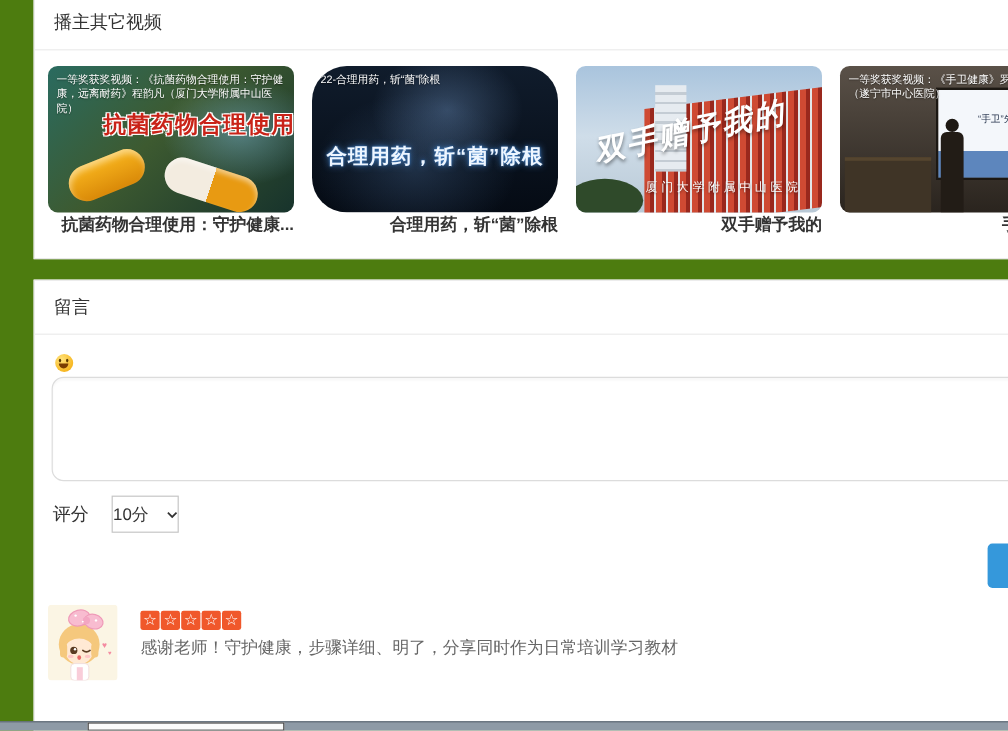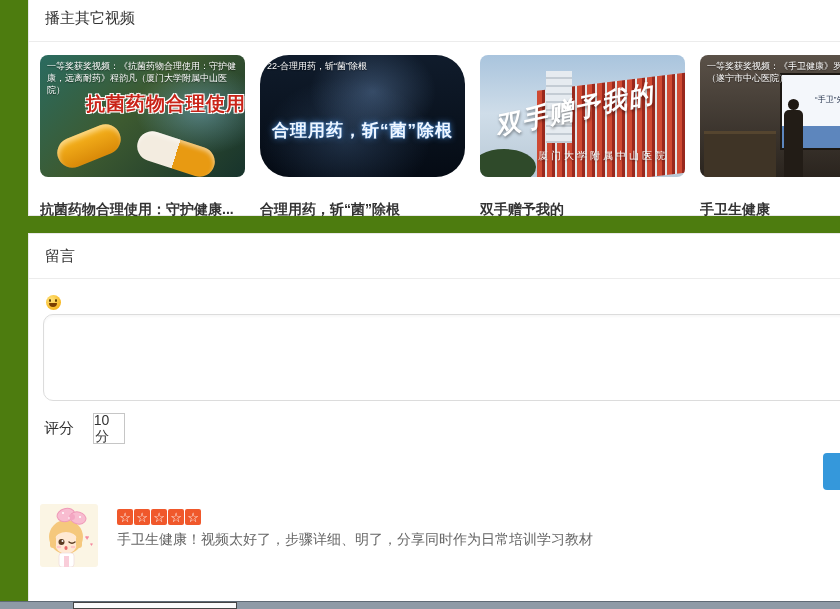--- a/index.html
+++ b/index.html
@@ -14,21 +14,21 @@
                  border-bottom:1px solid #ececec; }
   .card-videos .card-header { height:47px; }
   .card-comments .card-header { height:45px; }
 
   
   .videos-row { position:absolute; top:60px; left:11px; display:flex; gap:15px; }
   .video-item { width:205px; }
   .thumb { position:relative; width:205px; height:122px; border-radius:8px; overflow:hidden; cursor:pointer; }
   .overlay-top { position:absolute; top:5px; left:7px; right:6px; font-size:9px; line-height:1.35;
                  color:#fff; text-shadow:0 1px 1px rgba(0,0,0,.5); }
-  .video-title { margin-top:24px; font-size:14px; font-weight:700; color:#333; text-align:left;
+  .video-title { margin-top:2px; font-size:14px; font-weight:700; color:#333; text-align:right;
                  white-space:nowrap; overflow:hidden; }
 
   .thumb-1 { background:linear-gradient(135deg,#2a6b60 0%,#3d5a30 45%,#17332c 100%);padding-left:46px; }
   .t1-pill-a { position:absolute; left:16px; bottom:16px; width:66px; height:30px; border-radius:16px;
                background:linear-gradient(#f9b61e,#d98908); transform:rotate(-22deg);
                box-shadow:inset 0 4px 5px rgba(255,255,255,.45); }
   .t1-pill-b { position:absolute; left:96px; bottom:8px; width:80px; height:30px; border-radius:16px;
                background:linear-gradient(90deg,#f3ece0 50%,#e89a12 50%); transform:rotate(18deg);
                box-shadow:inset 0 3px 4px rgba(255,255,255,.5); }
   .t1-blue { position:absolute; right:-20px; top:10px; width:130px; height:90px; border-radius:50%;
@@ -74,21 +74,21 @@
            background:radial-gradient(circle at 35% 30%,#ffe27a,#f7b823 70%,#e89b12); }
   .emoji::before { content:""; position:absolute; left:3px; top:4px; width:2px; height:3px; border-radius:50%;
                    background:#5c3a00; box-shadow:6px 0 0 #5c3a00; }
   .emoji::after { content:""; position:absolute; left:3px; top:8px; width:8px; height:4px;
                   background:#7a3d00; border-radius:0 0 8px 8px; }
   .comment-box { position:absolute; top:80px; left:14px; width:1041px; height:87px; resize:none;
                  border:1px solid #dcdcdc; border-radius:10px; outline:none; font-size:14px; padding:8px 10px;
                  font-family:inherit; box-shadow:inset 0 2px 2px rgba(0,0,0,.03); }
   .rating-row { position:absolute; top:179px; left:15px; height:31px; display:flex; align-items:center; gap:19px;
                 font-size:15px; color:#333;text-align:right; }
-  .rating-select { width:32px; height:31px; border:1px solid #c6c6c6; background:#fff; display:flex;
+  .rating-select { width:56px; height:31px; border:1px solid #c6c6c6; background:#fff; display:flex;
                    align-items:center; justify-content:center; gap:15px; font-size:14px; cursor:pointer; }
   .chev { width:9px; height:6px; display:inline-block; }
   .submit-btn { position:absolute; top:219px; left:794px; width:72px; height:37px; border-radius:4px;
                 background:#3598db; cursor:pointer; }
 
   .comment-item { position:absolute; top:270px; left:11px; }
   .avatar { position:absolute; left:0; top:0; width:58px; height:63px; border-radius:3px; overflow:hidden; }
   .stars { position:absolute; left:77px; top:5px; display:flex; gap:1px; }
   .star { width:16px; height:16px; border-radius:2px; background:#f0582b; color:#fff; font-size:13px;
           font-weight:700; display:flex; align-items:center; justify-content:center;
@@ -204,21 +204,21 @@
         <text x="45" y="36" font-size="7" fill="#f48aa0">♥</text>
         <text x="50" y="42" font-size="5" fill="#f48aa0">♥</text>
       </svg>
       <div class="stars">
         <span class="star">☆</span>
         <span class="star">☆</span>
         <span class="star">☆</span>
         <span class="star">☆</span>
         <span class="star">☆</span>
       </div>
-      <div class="comment-text">手卫生健康！视频太好了，步骤详细、明了，分享同时作为日常培训学习教材</div>
+      <div class="comment-text">感谢老师！守护健康，步骤详细、明了，分享同时作为日常培训学习教材</div>
     </div>
   </section>
 
   <div class="hscroll">
     <div class="hthumb"></div>
   </div>
 
 </div>
 
 </body></html>

